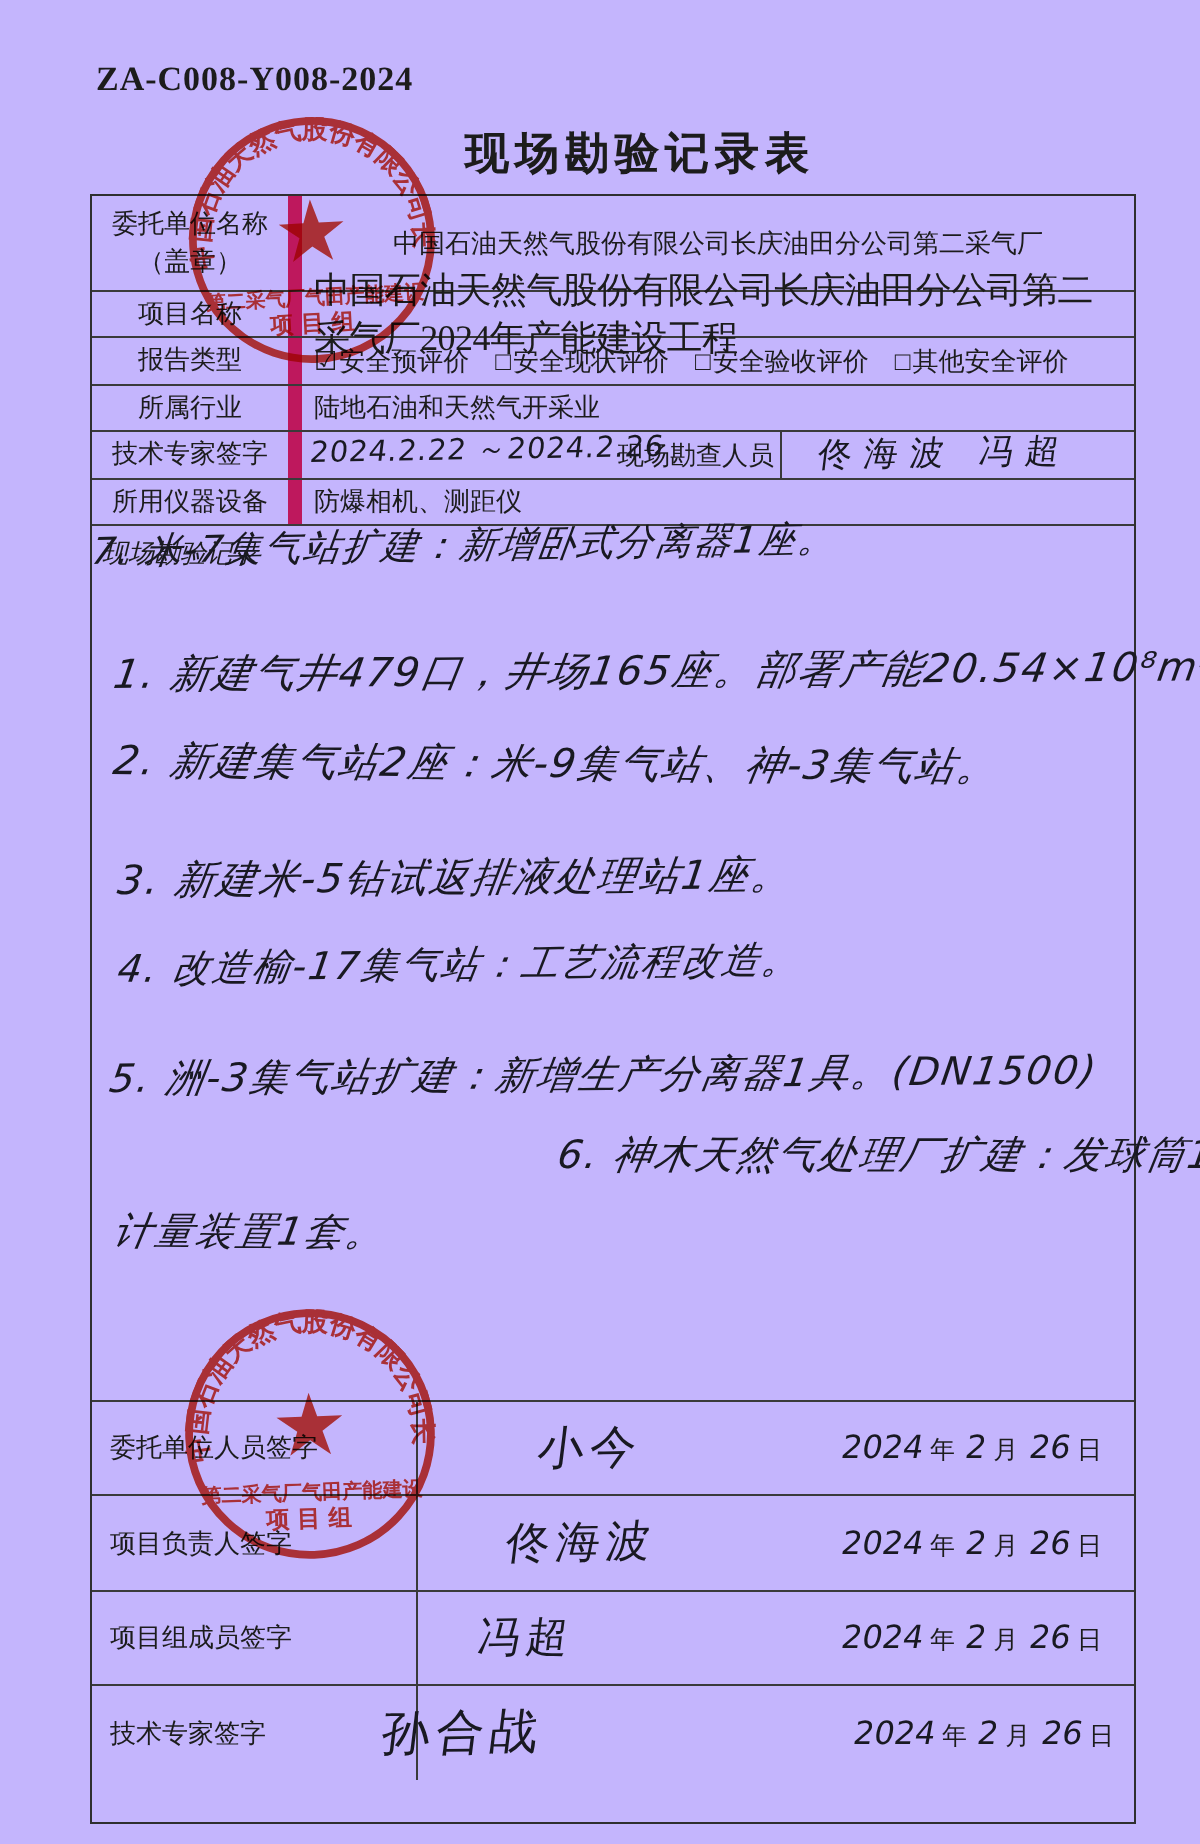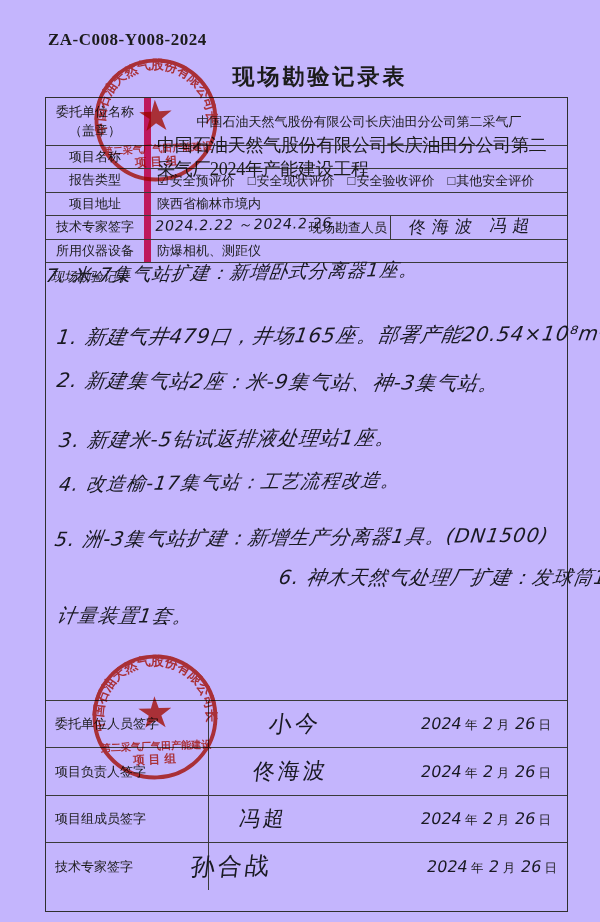--- a/index.html
+++ b/index.html
@@ -107,25 +107,25 @@
     <div class="t-row" style="height:24px">
       <div class="cell cell-label">报告类型</div>
       <div class="cell cell-value options">
         <span class="opt"><span class="box">☑</span><span>安全预评价</span></span>
         <span class="opt"><span class="box">□</span><span>安全现状评价</span></span>
         <span class="opt"><span class="box">□</span><span>安全验收评价</span></span>
         <span class="opt"><span class="box">□</span><span>其他安全评价</span></span>
       </div>
     </div>
 
-
     <div class="t-row" style="height:23px">
-      <div class="cell cell-label">项目地址</div>
-      <div class="cell cell-value">陕西省榆林市境内</div>
-    </div>
+      <div class="cell cell-label">所属行业</div>
+      <div class="cell cell-value">陆地石油和天然气开采业</div>
+    </div>
+
 
     <div class="t-row" style="height:24px">
       <div class="cell cell-label">技术专家签字</div>
       <div class="cell cell-mid">
         <span class="hw hw-time">2024.2.22 ～2024.2.26</span>
         <span class="mid-label">现场勘查人员</span>
       </div>
       <div class="cell cell-names">
         <span class="hw hw-names">佟海波 冯超</span>
       </div>

